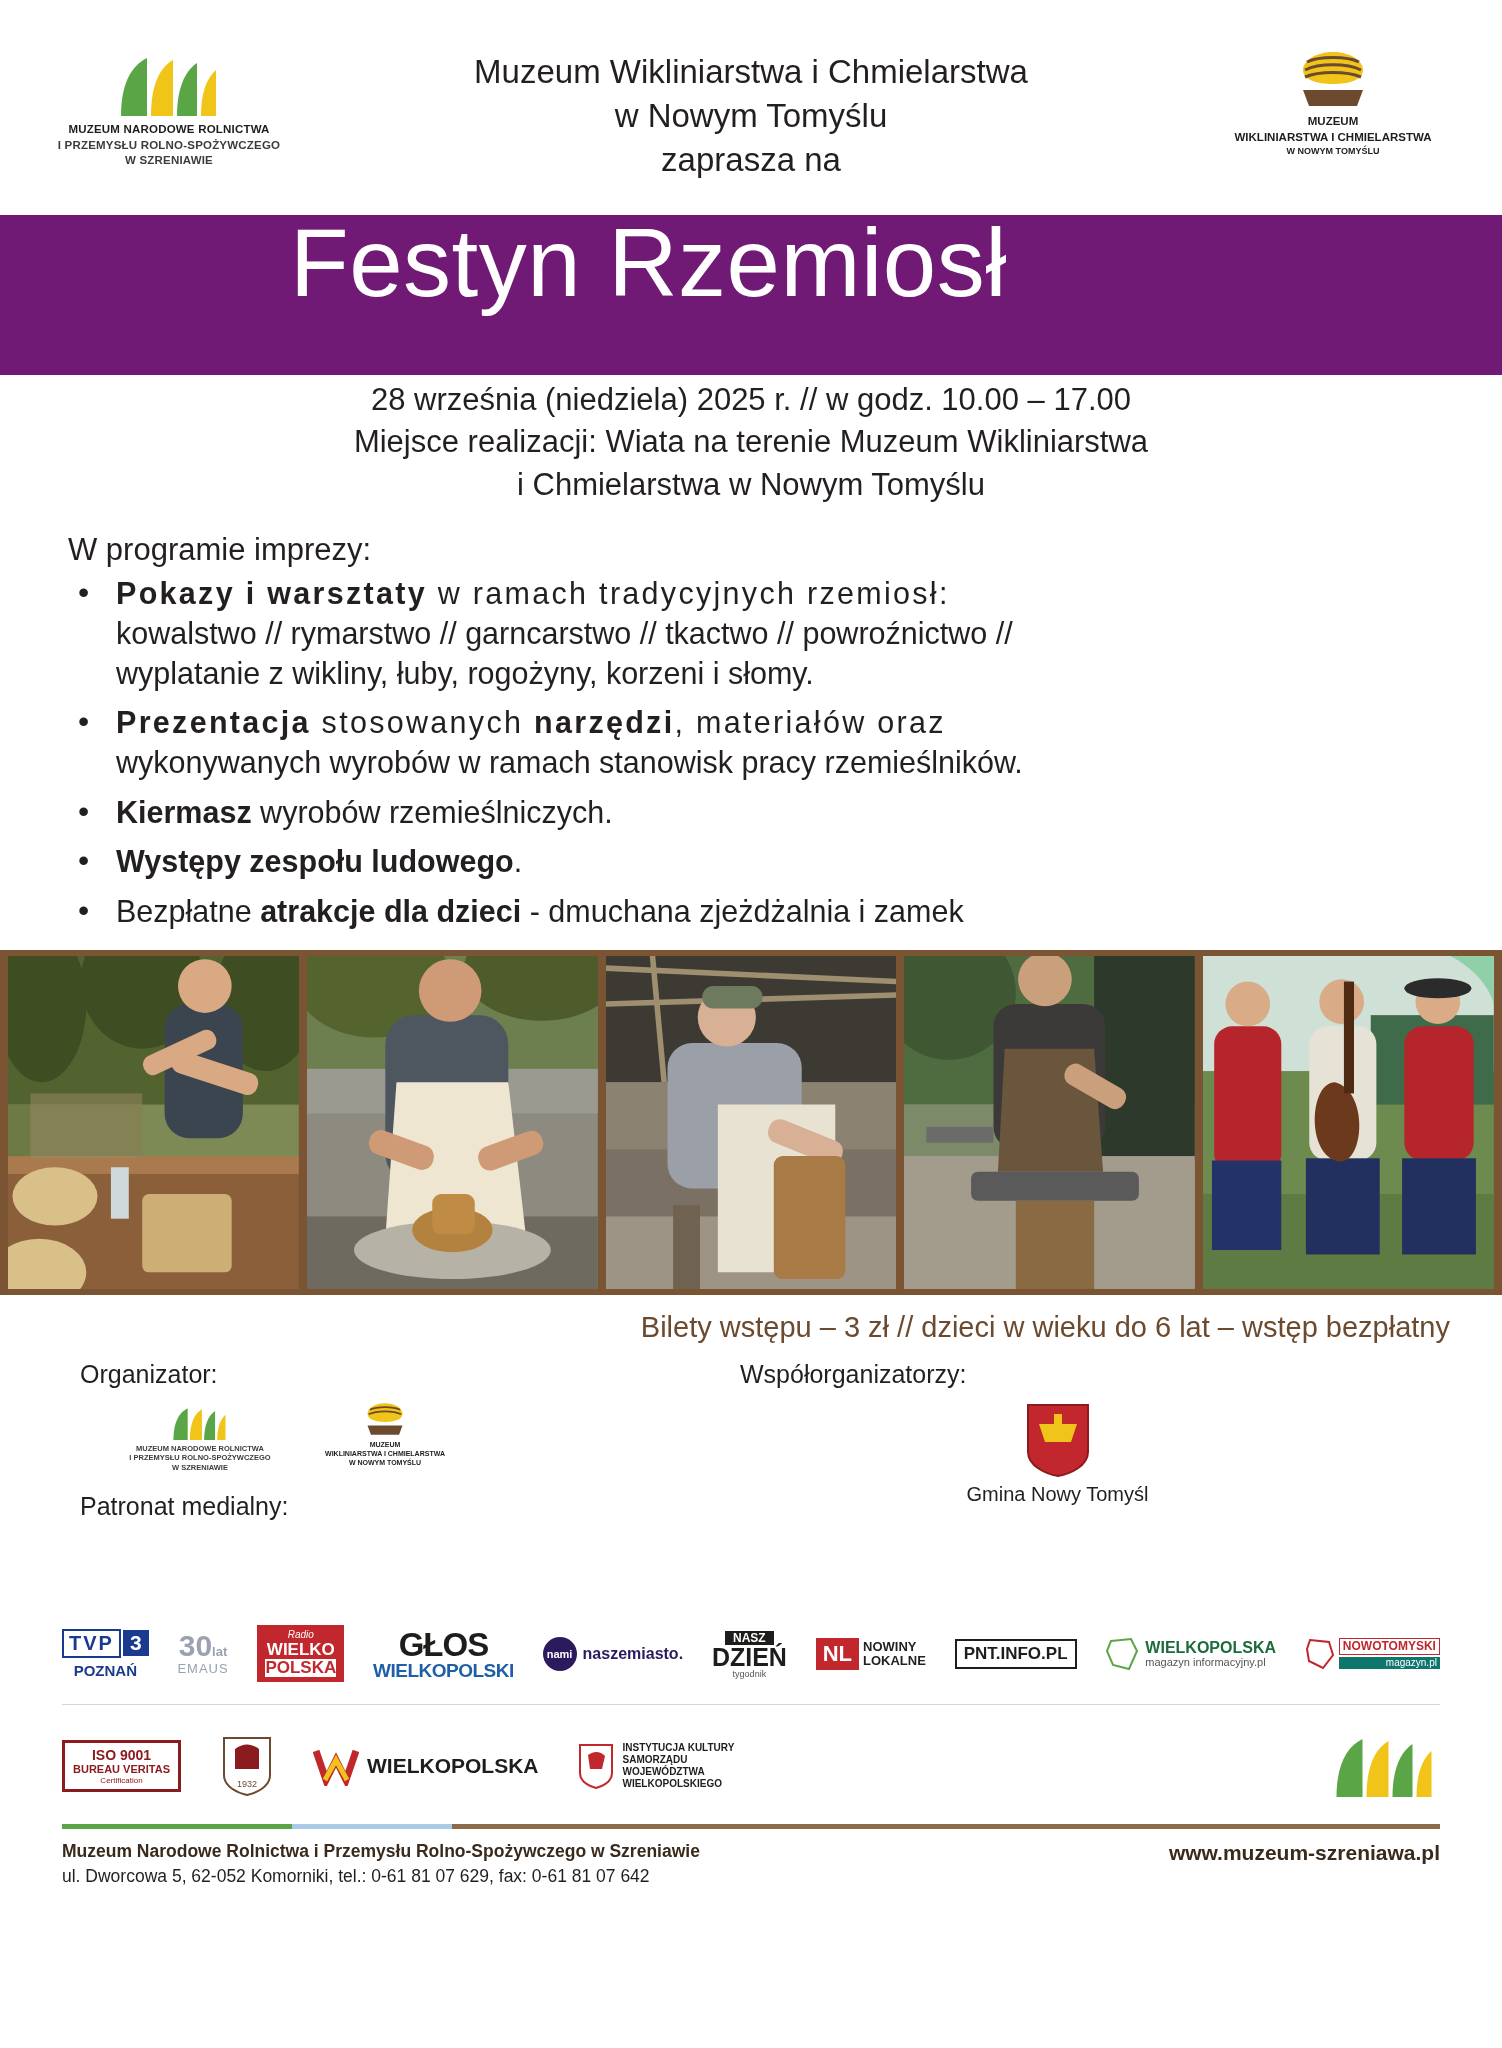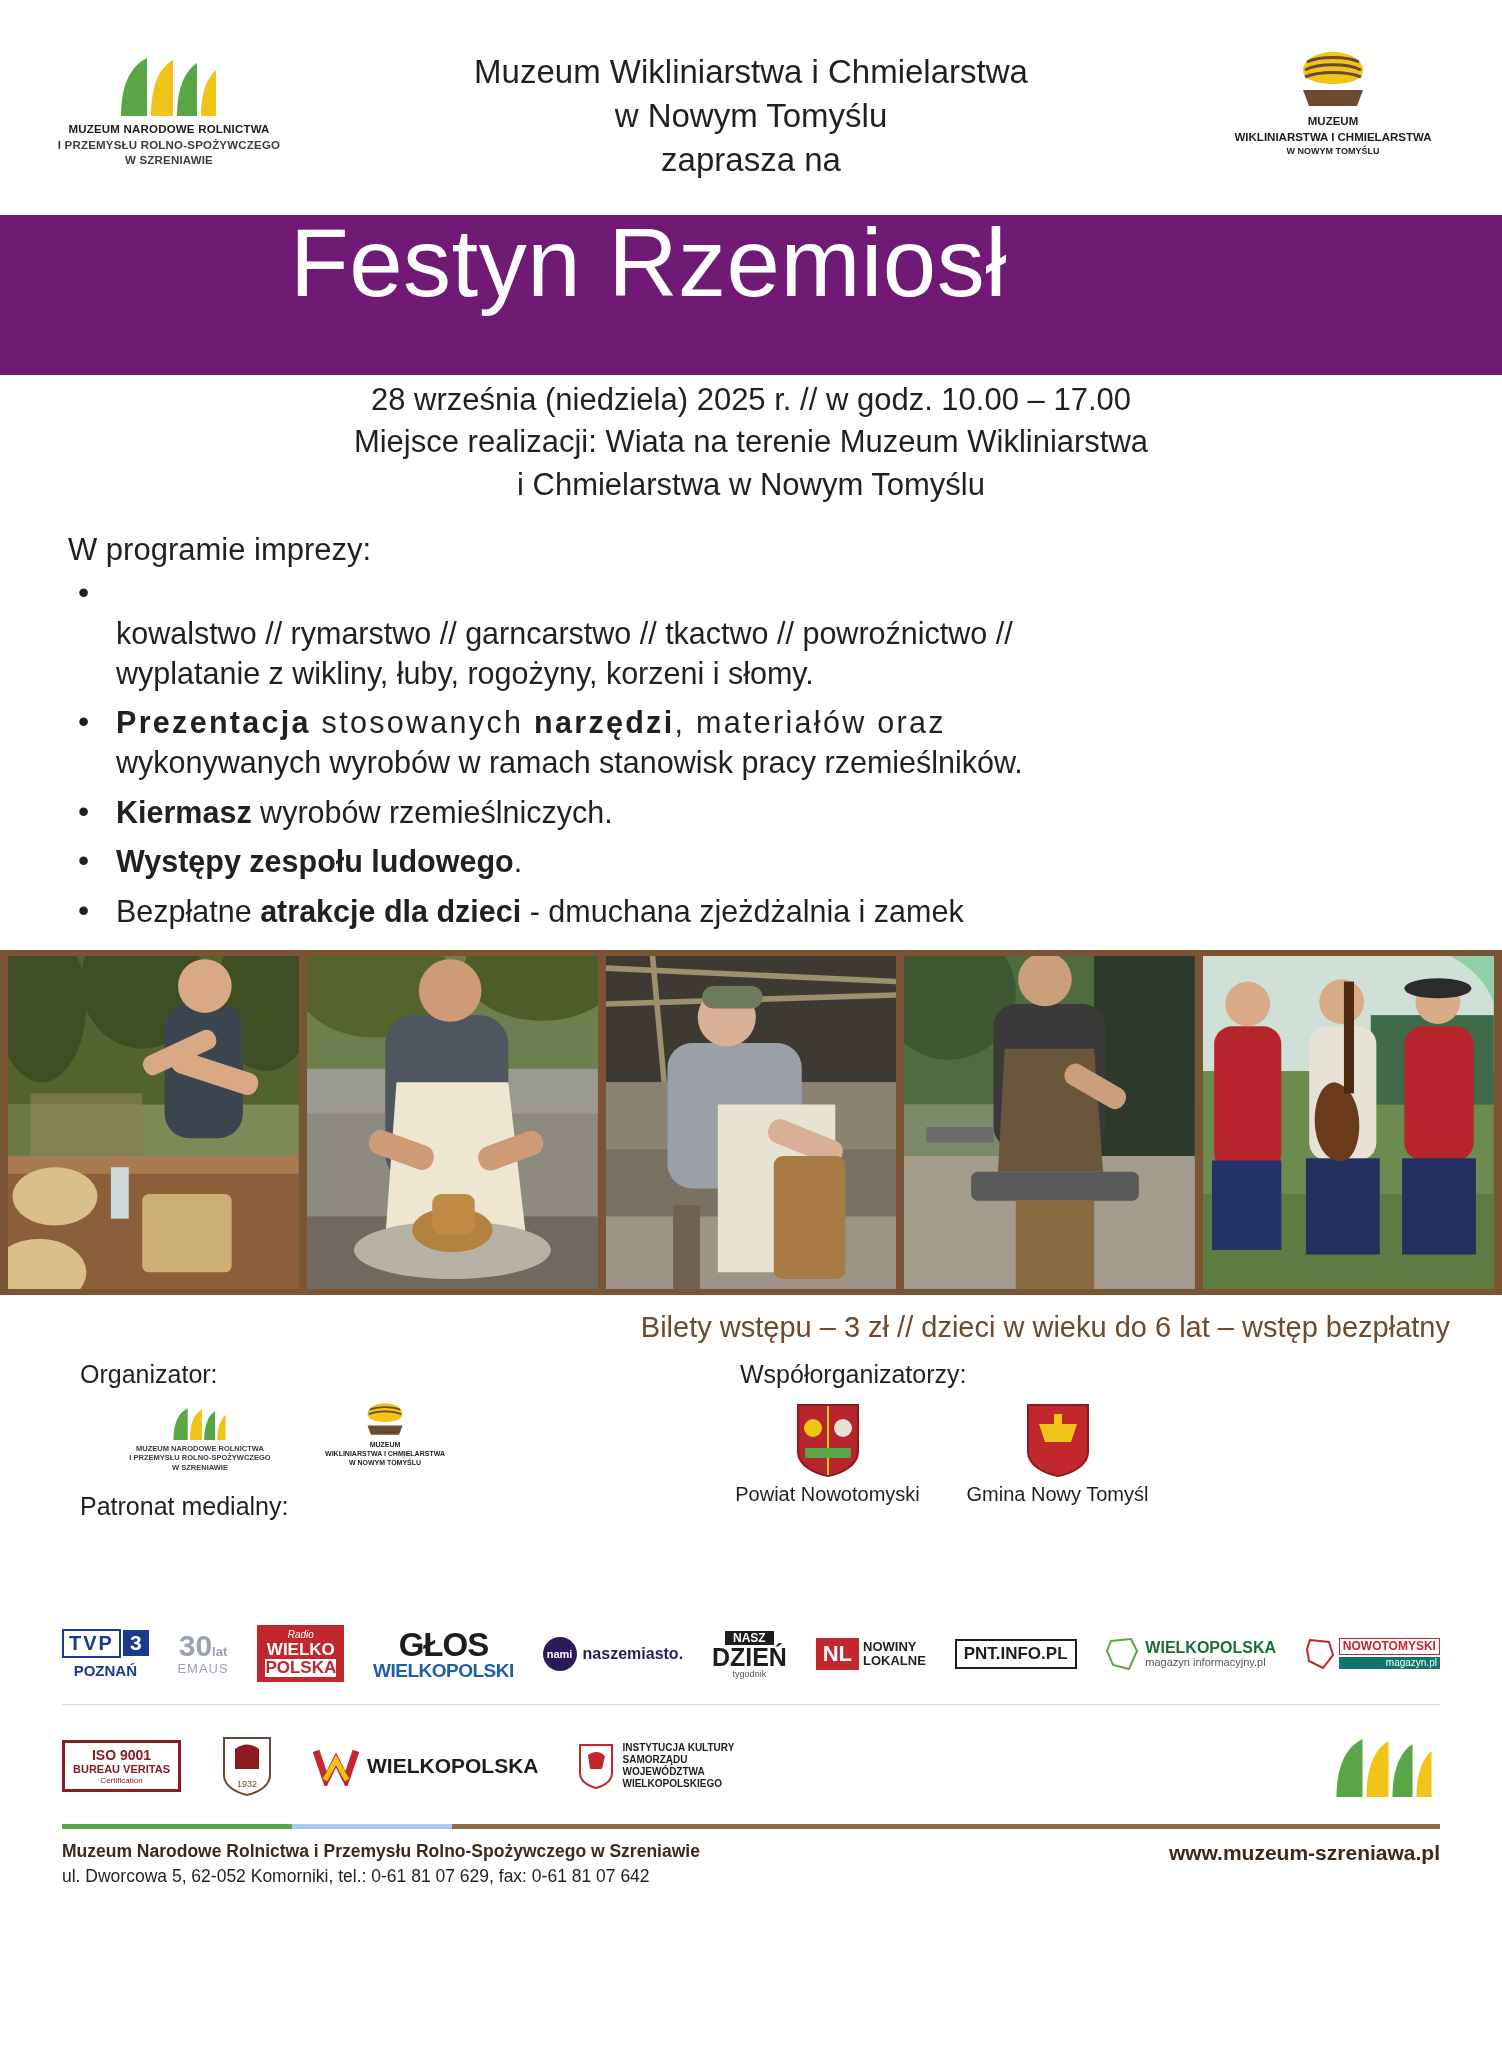--- a/index.html
+++ b/index.html
@@ -308,21 +308,21 @@
   <div class="when-where">
     <div>28 września (niedziela) 2025 r. // w godz. 10.00 – 17.00</div>
     <div>Miejsce realizacji: Wiata na terenie Muzeum Wikliniarstwa</div>
     <div>i Chmielarstwa w Nowym Tomyślu</div>
   </div>
 
   <div class="program-intro">W programie imprezy:</div>
 
   <ul class="program">
     <li>
-      <br>
+      <span class="sp"><b>Pokazy i warsztaty</b><span> w ramach tradycyjnych rzemiosł:</span></span><br>
       <span>kowalstwo // rymarstwo // garncarstwo // tkactwo // powroźnictwo //</span><br>
       <span>wyplatanie z wikliny, łuby, rogożyny, korzeni i słomy.</span>
     </li>
     <li>
       <span class="sp"><b>Prezentacja</b><span> stosowanych </span><b>narzędzi</b><span>, materiałów oraz</span></span><br>
       <span>wykonywanych wyrobów w ramach stanowisk pracy rzemieślników.</span>
     </li>
     <li>
       <b>Kiermasz</b><span> wyrobów rzemieślniczych.</span>
     </li>
@@ -489,30 +489,20 @@
         <path d="M8 21 C22 14 50 14 64 21" stroke="#6b4a2f" stroke-width="3" fill="none"></path>
         <path d="M6 40 L66 40 L60 56 L12 56 Z" fill="#6b4a2f"></path>
       </svg>
       <div class="tiny-cap2">
         <div>MUZEUM</div>
         <div>WIKLINIARSTWA I CHMIELARSTWA</div>
         <div>W NOWYM TOMYŚLU</div>
       </div>
     </div>
 
-    <div class="crest crest-powiat">
-      <svg width="66" height="76" viewBox="0 0 66 76">
-        <path d="M3 3 H63 V50 C63 64 45 72 33 74 C21 72 3 64 3 50 Z" fill="#b7252c" stroke="#8c1b20" stroke-width="2"></path>
-        <path d="M33 4 V73" stroke="#f0c419" stroke-width="2"></path>
-        <circle cx="18" cy="26" r="9" fill="#f0c419"></circle>
-        <circle cx="48" cy="26" r="9" fill="#e7e2d6"></circle>
-        <rect x="10" y="46" width="46" height="10" fill="#5aa545"></rect>
-      </svg>
-      <div>Powiat Nowotomyski</div>
-    </div>
 
     <div class="crest crest-gmina">
       <svg width="66" height="76" viewBox="0 0 66 76">
         <path d="M3 3 H63 V50 C63 64 45 72 33 74 C21 72 3 64 3 50 Z" fill="#c1272d" stroke="#8c1b20" stroke-width="2"></path>
         <path d="M14 22 H52 L46 40 H20 Z" fill="#f0c419"></path>
         <rect x="29" y="12" width="8" height="16" fill="#f0c419"></rect>
       </svg>
       <div>Gmina Nowy Tomyśl</div>
     </div>
   </div>

